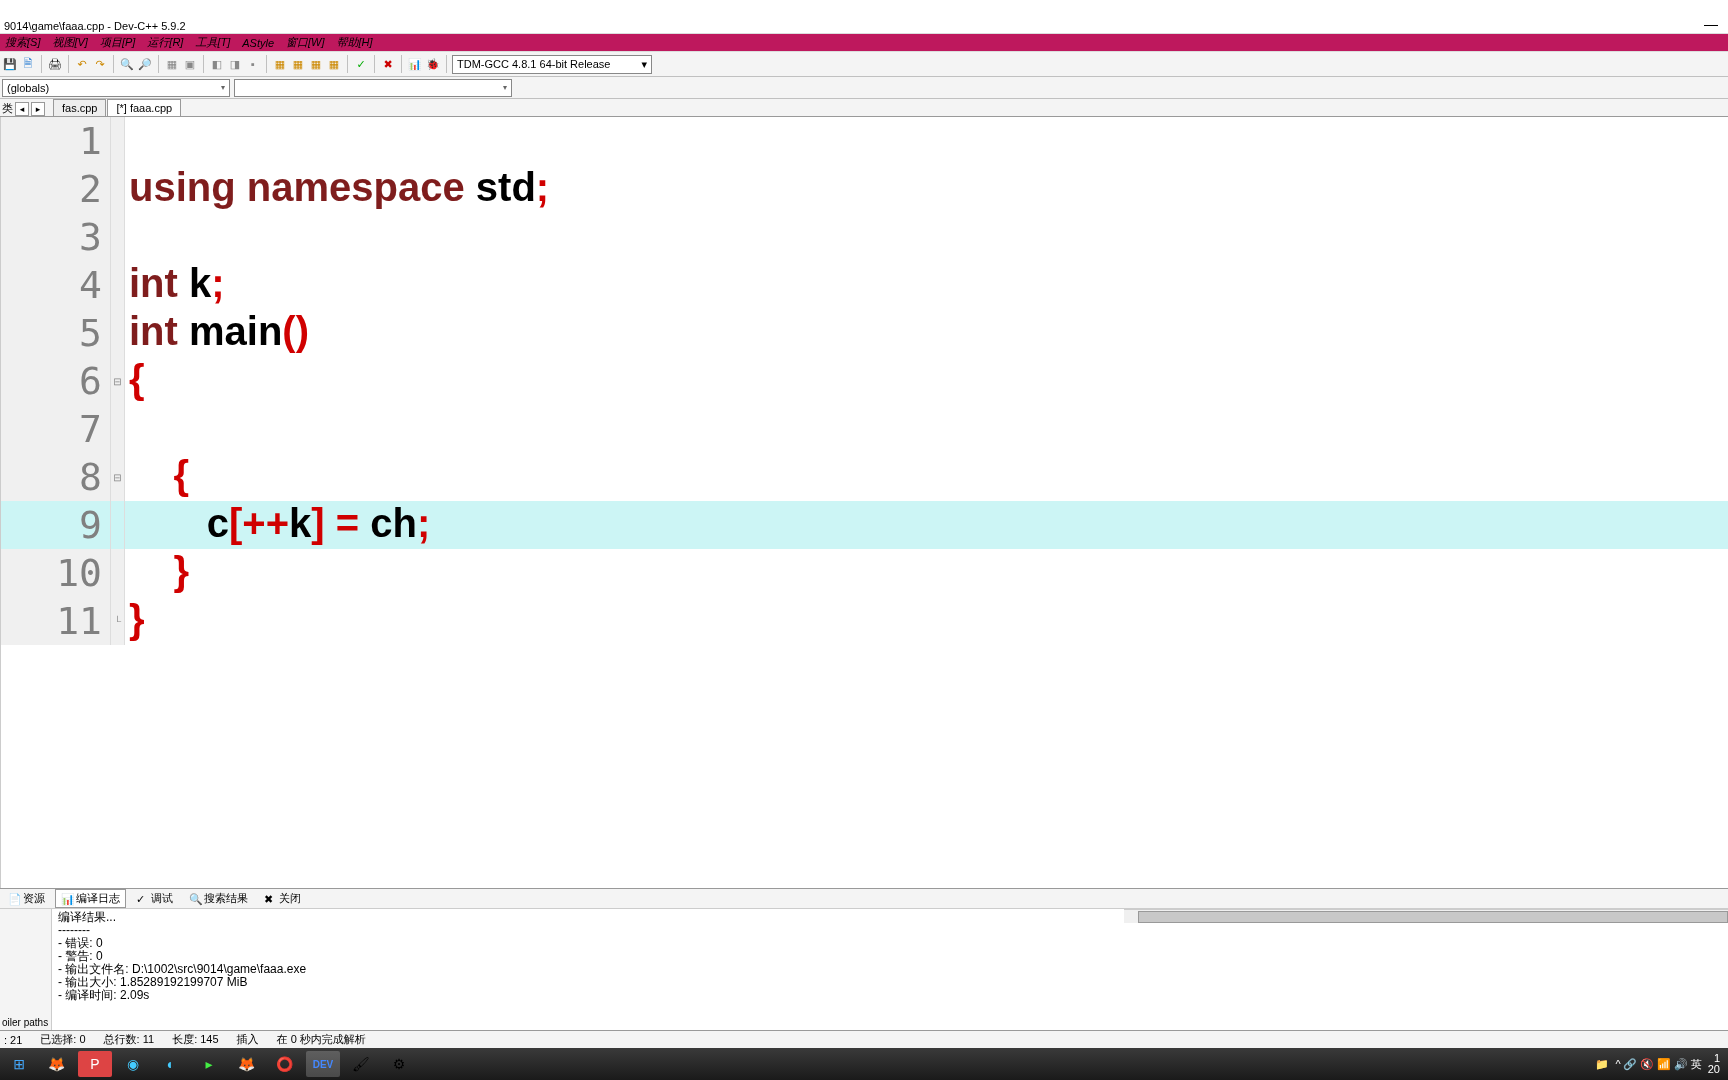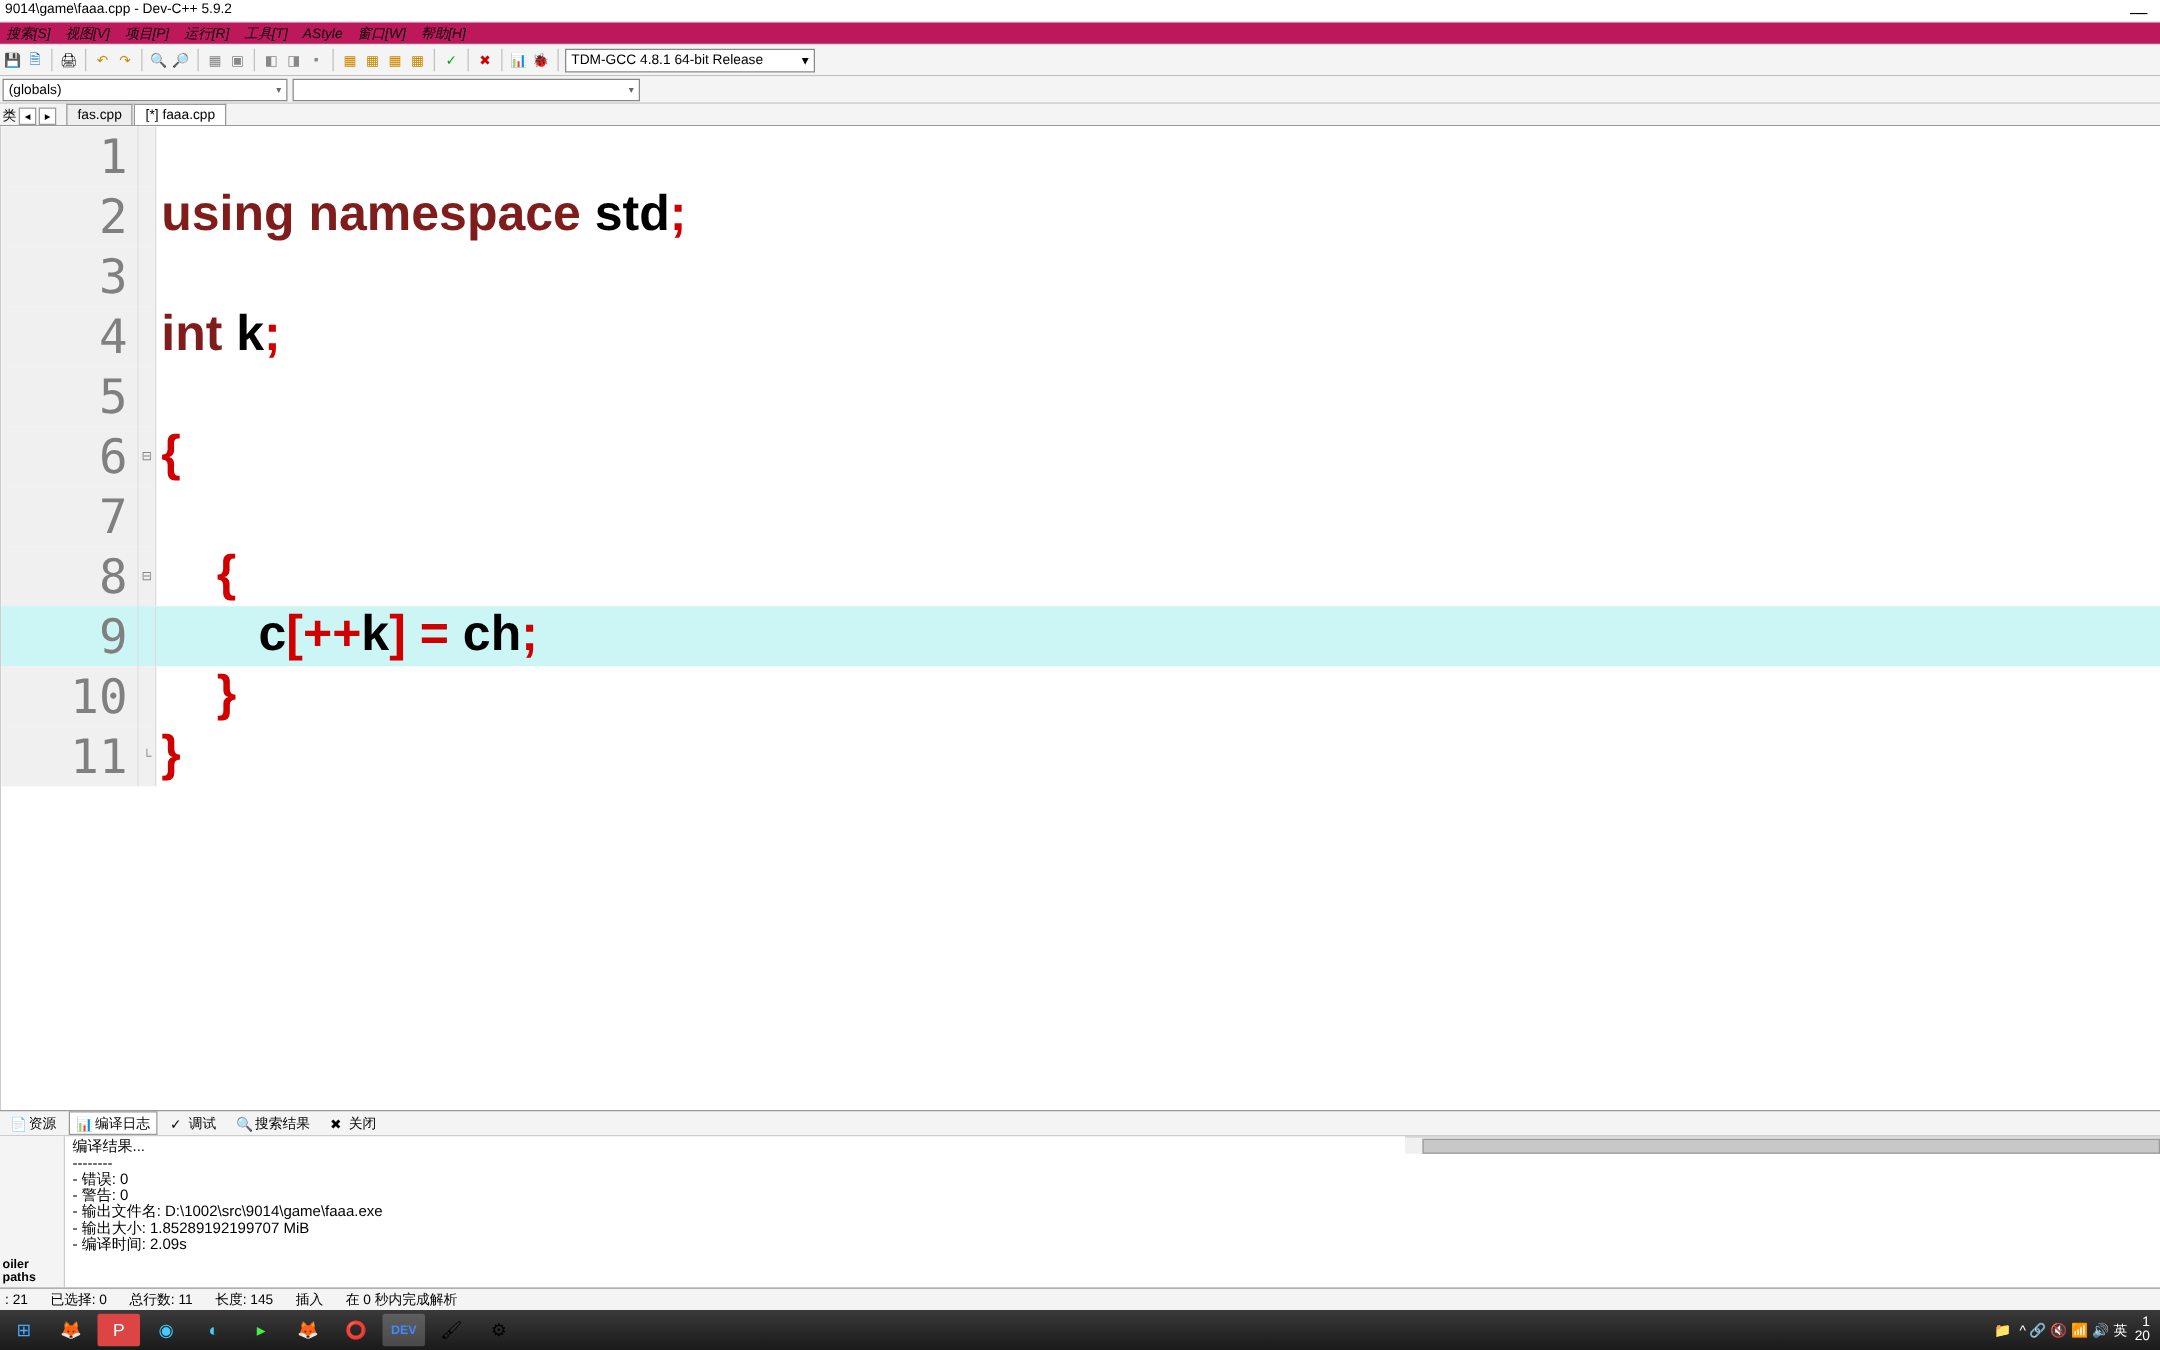--- a/index.html
+++ b/index.html
@@ -1,17 +1,17 @@
 <!DOCTYPE html>
 <html><head>
 <meta charset="utf-8">
 <style>
 * { margin:0; padding:0; box-sizing:border-box; font-family:"Microsoft YaHei",sans-serif; }
 body { background:#f0f0f0; width:1728px; height:1080px; overflow:hidden; display:flex; flex-direction:column; }
-.title-bar { background:#fff; height:18px; font-size:11px; padding:1px 4px; color:#000; border-bottom:1px solid #ddd; display:flex; align-items:flex-start; }
+.title-bar { background:#fff; height:34px; font-size:11px; padding:1px 4px; color:#000; border-bottom:1px solid #ddd; display:flex; align-items:flex-end; }
 .menu-bar { background:#be185d; height:18px; display:flex; align-items:center; font-size:11px; padding:0 2px; gap:6px; border-bottom:1px solid #ddd;font-style:italic; }
 .menu-bar span { padding:0 3px; cursor:default; }
 .toolbar { background:#f4f4f4; height:25px; display:flex; align-items:center; padding:0 2px; gap:2px; border-bottom:1px solid #c0c0c0; }
 .tb-ico { width:16px; height:16px; display:inline-flex; align-items:center; justify-content:center; font-size:11px; border:1px solid transparent; }
 .tb-sep { width:1px; height:18px; background:#c0c0c0; margin:0 3px; }
 .combo-row { background:#f4f4f4; height:22px; display:flex; align-items:center; padding:0 2px; gap:4px; border-bottom:1px solid #c0c0c0; }
 .combo { height:18px; border:1px solid #888; background:#fff; font-size:11px; padding:0 4px; display:flex; align-items:center; justify-content:space-between; }
 .combo .arr { font-size:8px; color:#666; }
 .tab-strip { height:18px; background:#f4f4f4; display:flex; align-items:flex-end; font-size:11px; border-bottom:1px solid #999; }
 .side-tab-area { width:53px; display:flex; align-items:center; gap:2px; padding:0 2px; }
@@ -30,21 +30,21 @@
 .kw-green { color:#008000; }
 .kw-blue { color:#7f1d1d; font-weight:bold; }
 .kw-red { color:#d00000; }
 .kw-purple { color:#8000a0; }
 .kw-black { color:#000; }
 .bottom-tabs { height:20px; background:#f4f4f4; display:flex; align-items:center; font-size:11px; border-top:1px solid #999; padding:0 2px; gap:4px; }
 .bt-tab { display:flex; align-items:center; gap:3px; padding:1px 5px; border:1px solid transparent; }
 .bt-tab.active { border:1px solid #999; background:#fff; }
 .bt-ico { width:12px; height:12px; display:inline-block; }
 .output-panel { height:122px; background:#fff; display:flex; border-top:1px solid #ccc; font-family:"SimSun",monospace; font-size:12px; }
-.output-left { width:52px; background:#f4f4f4; border-right:1px solid #ccc; font-size:10px; padding:2px; display:flex; flex-direction:column; justify-content:flex-end;font-weight:bold; }
+.output-left { width:52px; background:#f4f4f4; border-right:1px solid #ccc; font-size:10px; padding:2px; display:flex; flex-direction:column; justify-content:flex-end; }
 .output-text { flex:1; padding:2px 6px; overflow:auto; white-space:pre; line-height:13px; }
 .scroll-h { height:14px; background:#f0f0f0; border-top:1px solid #ccc; }
 .status-bar { height:18px; background:#f4f4f4; display:flex; align-items:center; font-size:11px; border-top:1px solid #999; padding:0 4px; gap:18px; }
 .status-bar span { white-space:nowrap; }
 .taskbar { height:32px; background:linear-gradient(#3a3a3a,#1a1a1a); display:flex; align-items:center; padding:0 2px; gap:4px; }
 .tb-item { width:34px; height:26px; border-radius:2px; display:flex; align-items:center; justify-content:center; font-size:14px; }
 .tb-item.active { background:rgba(255,255,255,0.2); }
 .tray { margin-left:auto; display:flex; align-items:center; gap:6px; color:#fff; font-size:11px; padding-right:6px; }
 .compiler-combo { width:200px; height:19px; border:1px solid #888; background:#fff; font-family:monospace; font-size:11px; display:flex; align-items:center; padding:0 4px; justify-content:space-between; }
 </style>
@@ -145,20 +145,21 @@
           <div class="fold-gutter"></div>
         </div>
         <div class="code-line">
           <div class="line-gutter">4</div>
           <div class="fold-gutter"></div>
           <div class="code-text"><span class="kw-blue">int</span><span class="kw-black"> k</span><span class="kw-red">;</span></div>
         </div>
         <div class="code-line">
           <div class="line-gutter">5</div>
           <div class="fold-gutter"></div>
+          <div class="code-text"><span class="kw-blue">int</span><span class="kw-black"> main</span><span class="kw-red">()</span></div>
         </div>
         <div class="code-line">
           <div class="line-gutter">6</div>
           <div class="fold-gutter">⊟</div>
           <div class="code-text"><span class="kw-red">{</span></div>
         </div>
         <div class="code-line">
           <div class="line-gutter">7</div>
           <div class="fold-gutter"></div>
         </div>

